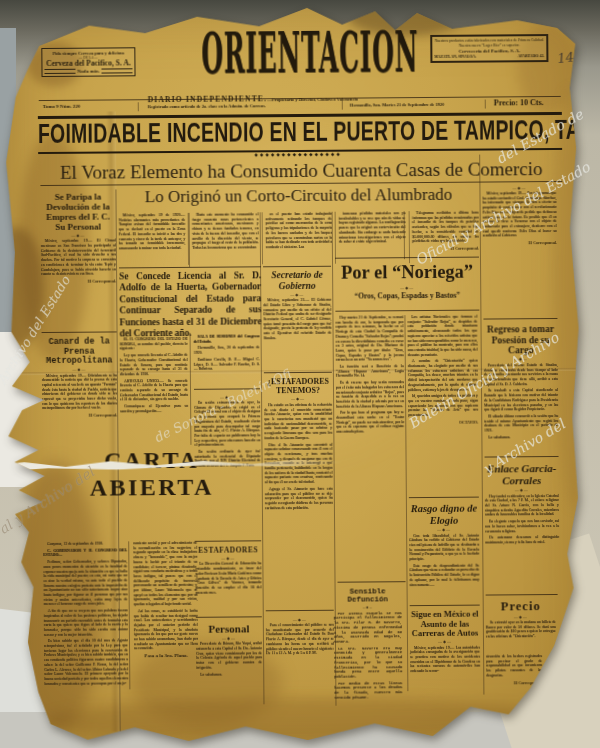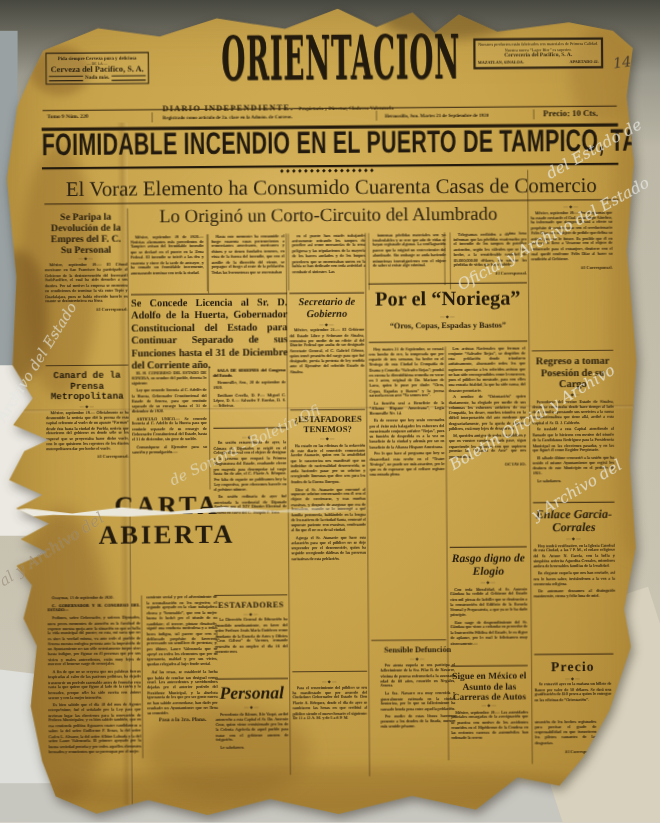--- a/index.html
+++ b/index.html
@@ -183,21 +183,21 @@
           <p class="p">En sesión ordinaria de ayer fué autorizada la credencial de Diputado Suplente por el XIV Distrito Electoral de Sonora en favor del C. Joaquín F. Tena.</p>
         </div>
         <div class="hr" style="left:194px;top:540px;width:66px;"></div>
         <div class="abs" style="left:194px;top:546px;width:66px;">
           <div class="hd" style="font-size:7.5px;letter-spacing:.5px;">ESTAFADORES</div>
           <div class="orn">—◆—</div>
           <p class="p">La Dirección General de Educación ha extendido nombramiento, en favor del señor Profesor Jesús María Gutiérrez como Ayudante de la Escuela de Artes y Oficios “Cruz Gálvez” de Varones, tomando posesión de su empleo el día 16 del presente mes.</p>
         </div>
         <div class="hr" style="left:194px;top:616px;width:66px;"></div>
         <div class="abs" style="left:194px;top:622px;width:66px;">
-          <div class="hd" style="font-size:16px;font-style:italic;">Personal</div>
+          <div class="hd" style="font-size:11px;">Personal</div>
           <div class="orn">—◆—</div>
           <p class="p">Procedente de Bácum, Río Yaqui, arribó antenoche a esta Capital el Sr. Dn. Antonio Cruz, quien viene comisionado por los de la Colonia Agrícola de aquel pueblo para tratar con el gobierno asuntos de irrigación.</p>
           <p class="p">Lo saludamos.</p>
         </div>
 
         <div class="hr" style="left:264px;top:266px;width:68px;"></div>
         <div class="abs" style="left:264px;top:270px;width:68px;">
           <div class="hd it" style="font-size:9.5px;">Secretario de Gobierno</div>
           <div class="orn">—◆—</div>
           <p class="p">México, septiembre 21.— El Gobierno del Estado Libre y Soberano de Sinaloa, comunica por medio de un oficio al del Distrito Federal que acaba de ser designado Secretario General, el C. Gabriel Gómez, quien tomó posesión del cargo para que fué designado, previa la protesta de ley rendida ante el Ejecutivo del referido Estado de Sinaloa.</p>
@@ -230,21 +230,21 @@
           <p class="p">Por lo que hace al programa que hoy se desarrollará esta noche en el “Teatro Noriega”, no puede ser más atractivo, por lo que es de esperarse que el coliseo registre una entrada plena.</p>
         </div>
         <div class="abs" style="left:408px;top:316px;width:70px;">
           <p class="p">Los artistas Nacionales que forman el conjunto “Salvador Rojas”, se despiden de esta población donde triunfaron artísticamente, alcanzando todos los que supieron apreciar a los referidos artistas que no han sido correspondidos como lo merecen, pues el público ha mostrado, para con ellos una extraña frialdad, la que ha sido causa, del desastre pecuniario.</p>
           <p class="p">A nombre de “Orientación” quien diariamente, ha elogiado por medio de sus columnas los esfuerzos artísticos de esa Compañía, les deseo, muchos triunfos en la difícil interpretación del arte moderno que desgraciadamente, por la apatía de algunos públicos, está muy lejos de desaparecer.</p>
           <p class="p">Id, queridos amigos de todos los públicos y que en vuestro caminar, a cada paso, sigan esparciendo los aplausos con que supieron premiar las “Veladas de Arte” que nos presentasteis.</p>
           <div class="sign">OCTAVIO.</div>
         </div>
 
         <div class="hr" style="left:336px;top:582px;width:68px;"></div>
-        <div class="abs" style="left:344px;top:588px;width:68px;">
+        <div class="abs" style="left:332px;top:588px;width:68px;font-family:Liberation Mono, monospace;">
           <div class="hd" style="font-size:7.5px;">Sensible Defunción</div>
           <div class="orn">—◆—</div>
           <p class="p">Por atenta esquela se nos participa el fallecimiento de la Sra. Pilar R. de Navarro, víctima de penosa enfermedad a la avanzada edad de 68 años, ocurrido en Nogales, Sonora.</p>
           <p class="p">La Sra. Navarro era muy conocida y generalmente estimada en la ciudad fronteriza, por lo que su fallecimiento ha causado honda pena entre aquella población.</p>
           <p class="p">Por medio de estas líneas hacemos presente a los deudos de la finada, nuestro más sentido pésame.</p>
         </div>
 
         <div class="hr" style="left:408px;top:498px;width:70px;"></div>
         <div class="abs" style="left:408px;top:504px;width:70px;">
           <div class="hd it" style="font-size:10.5px;">Rasgo digno de Elogio</div>

